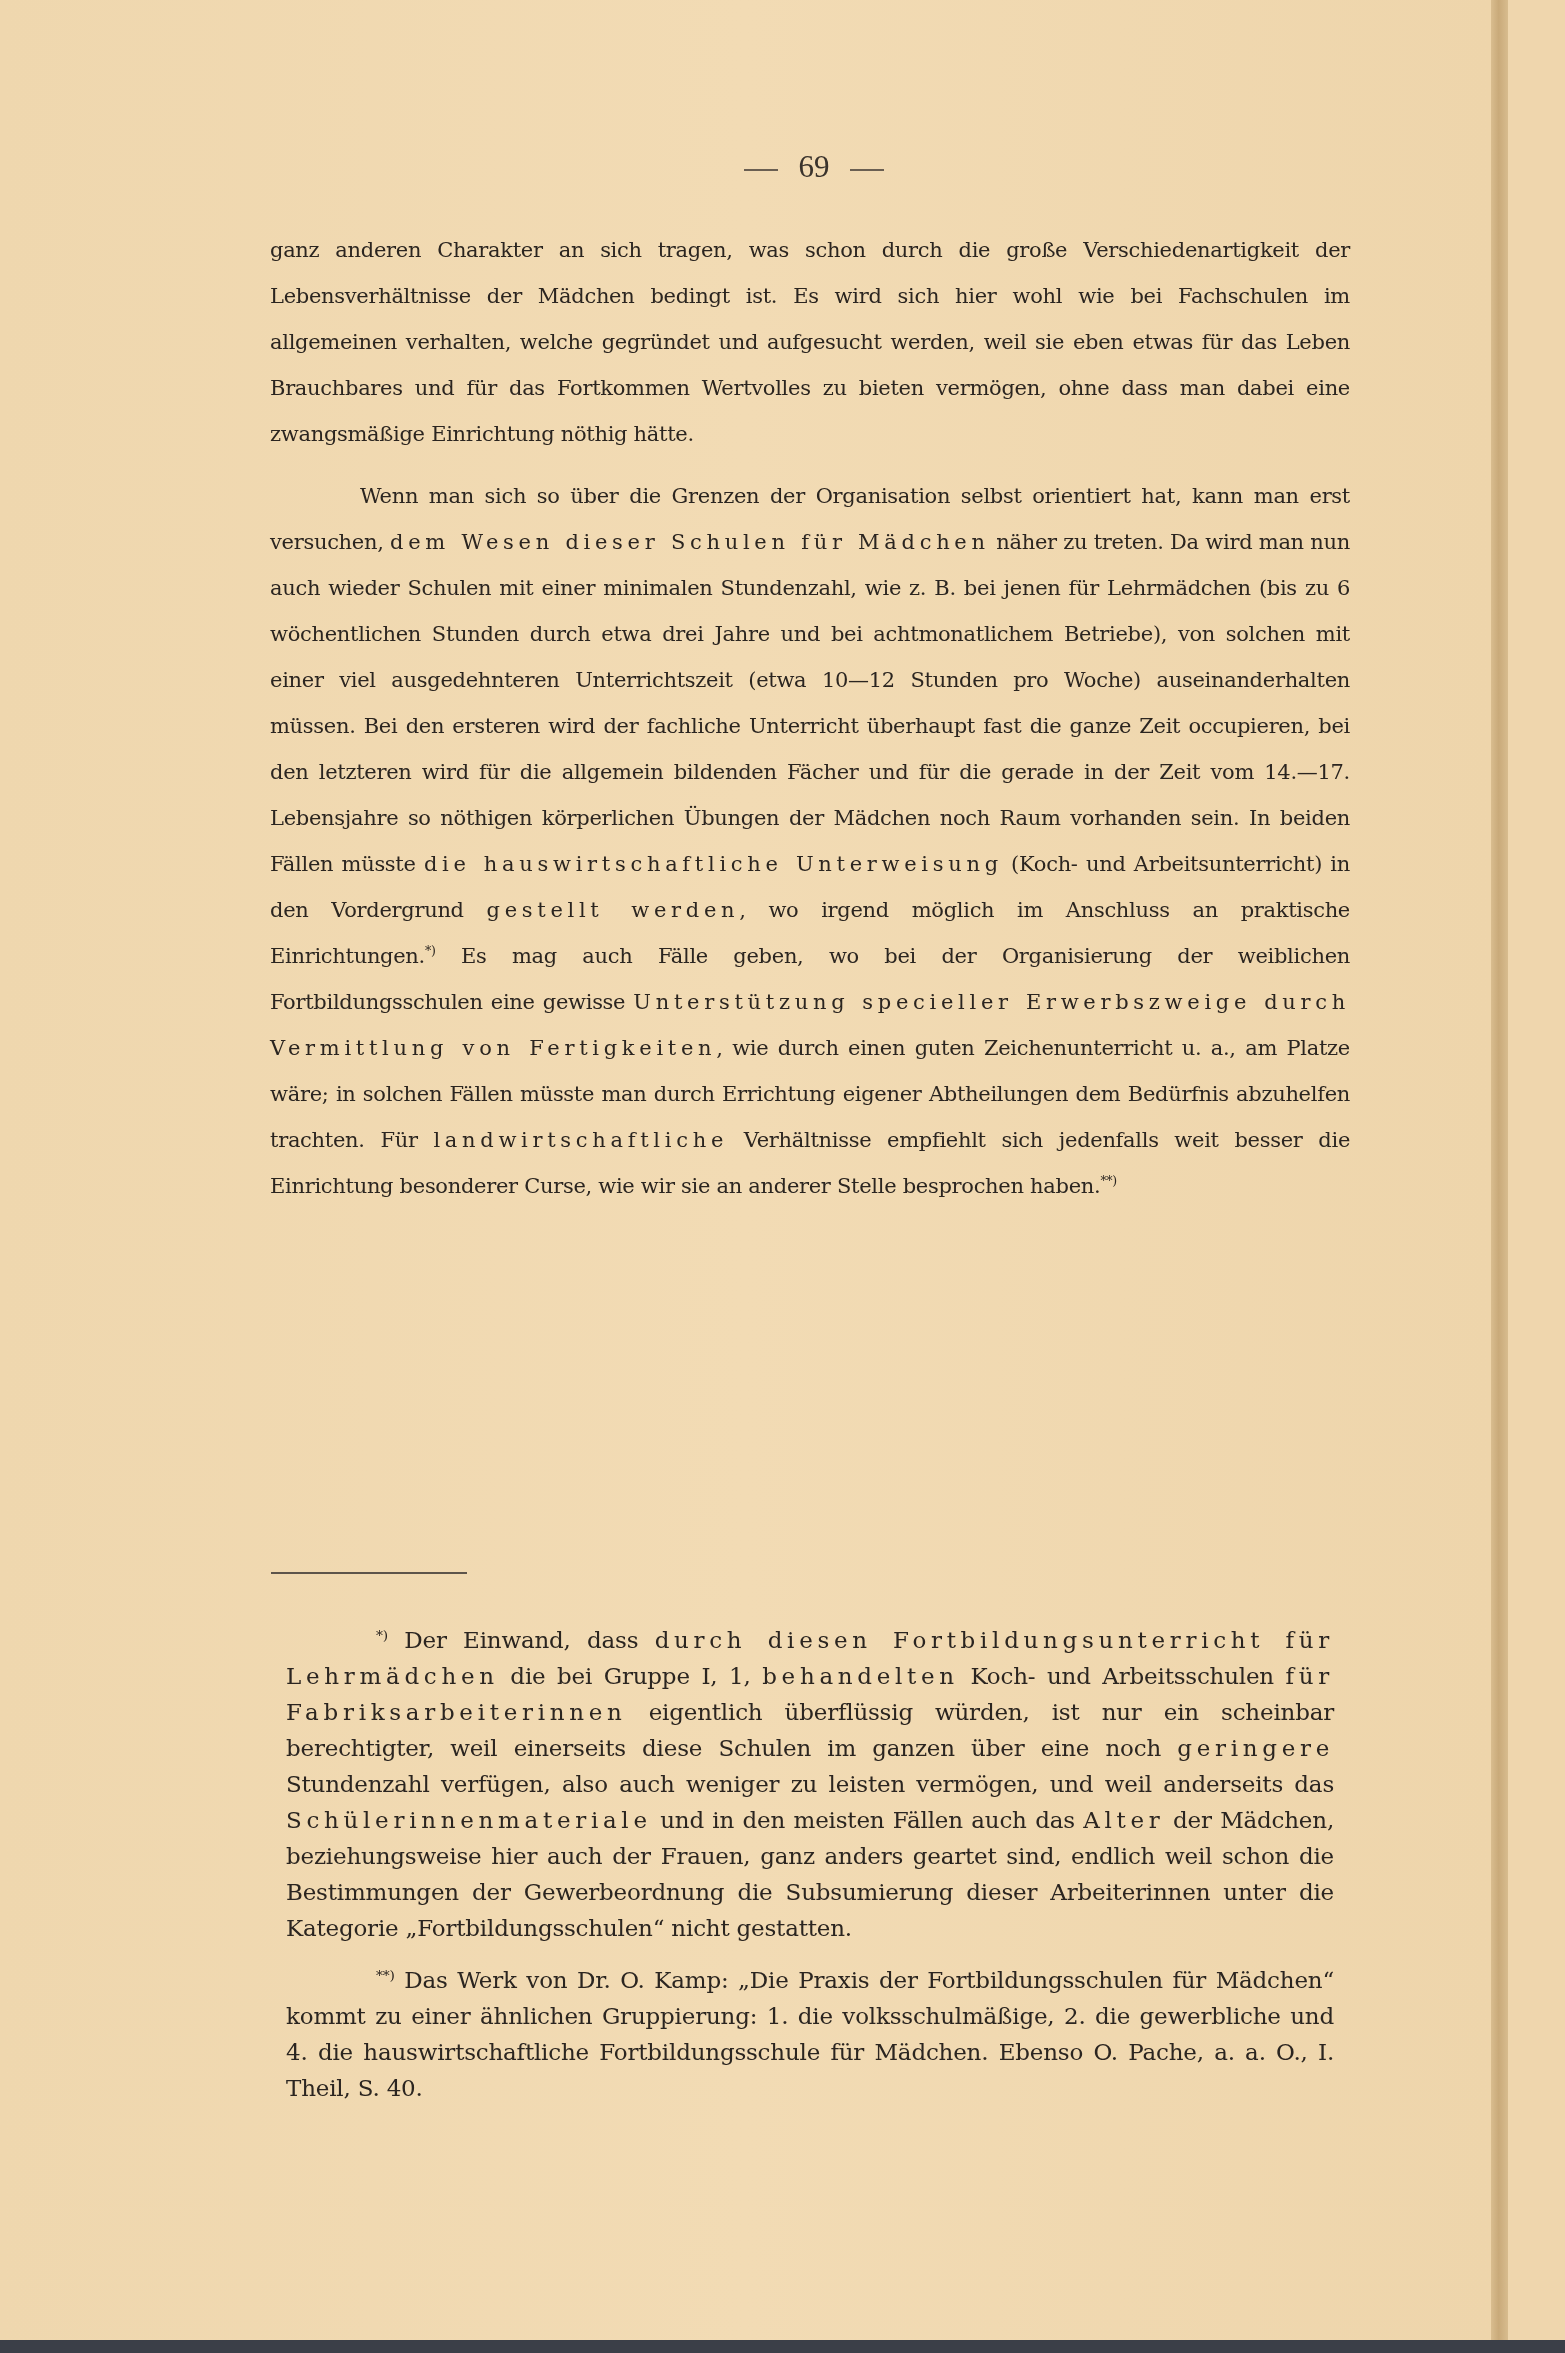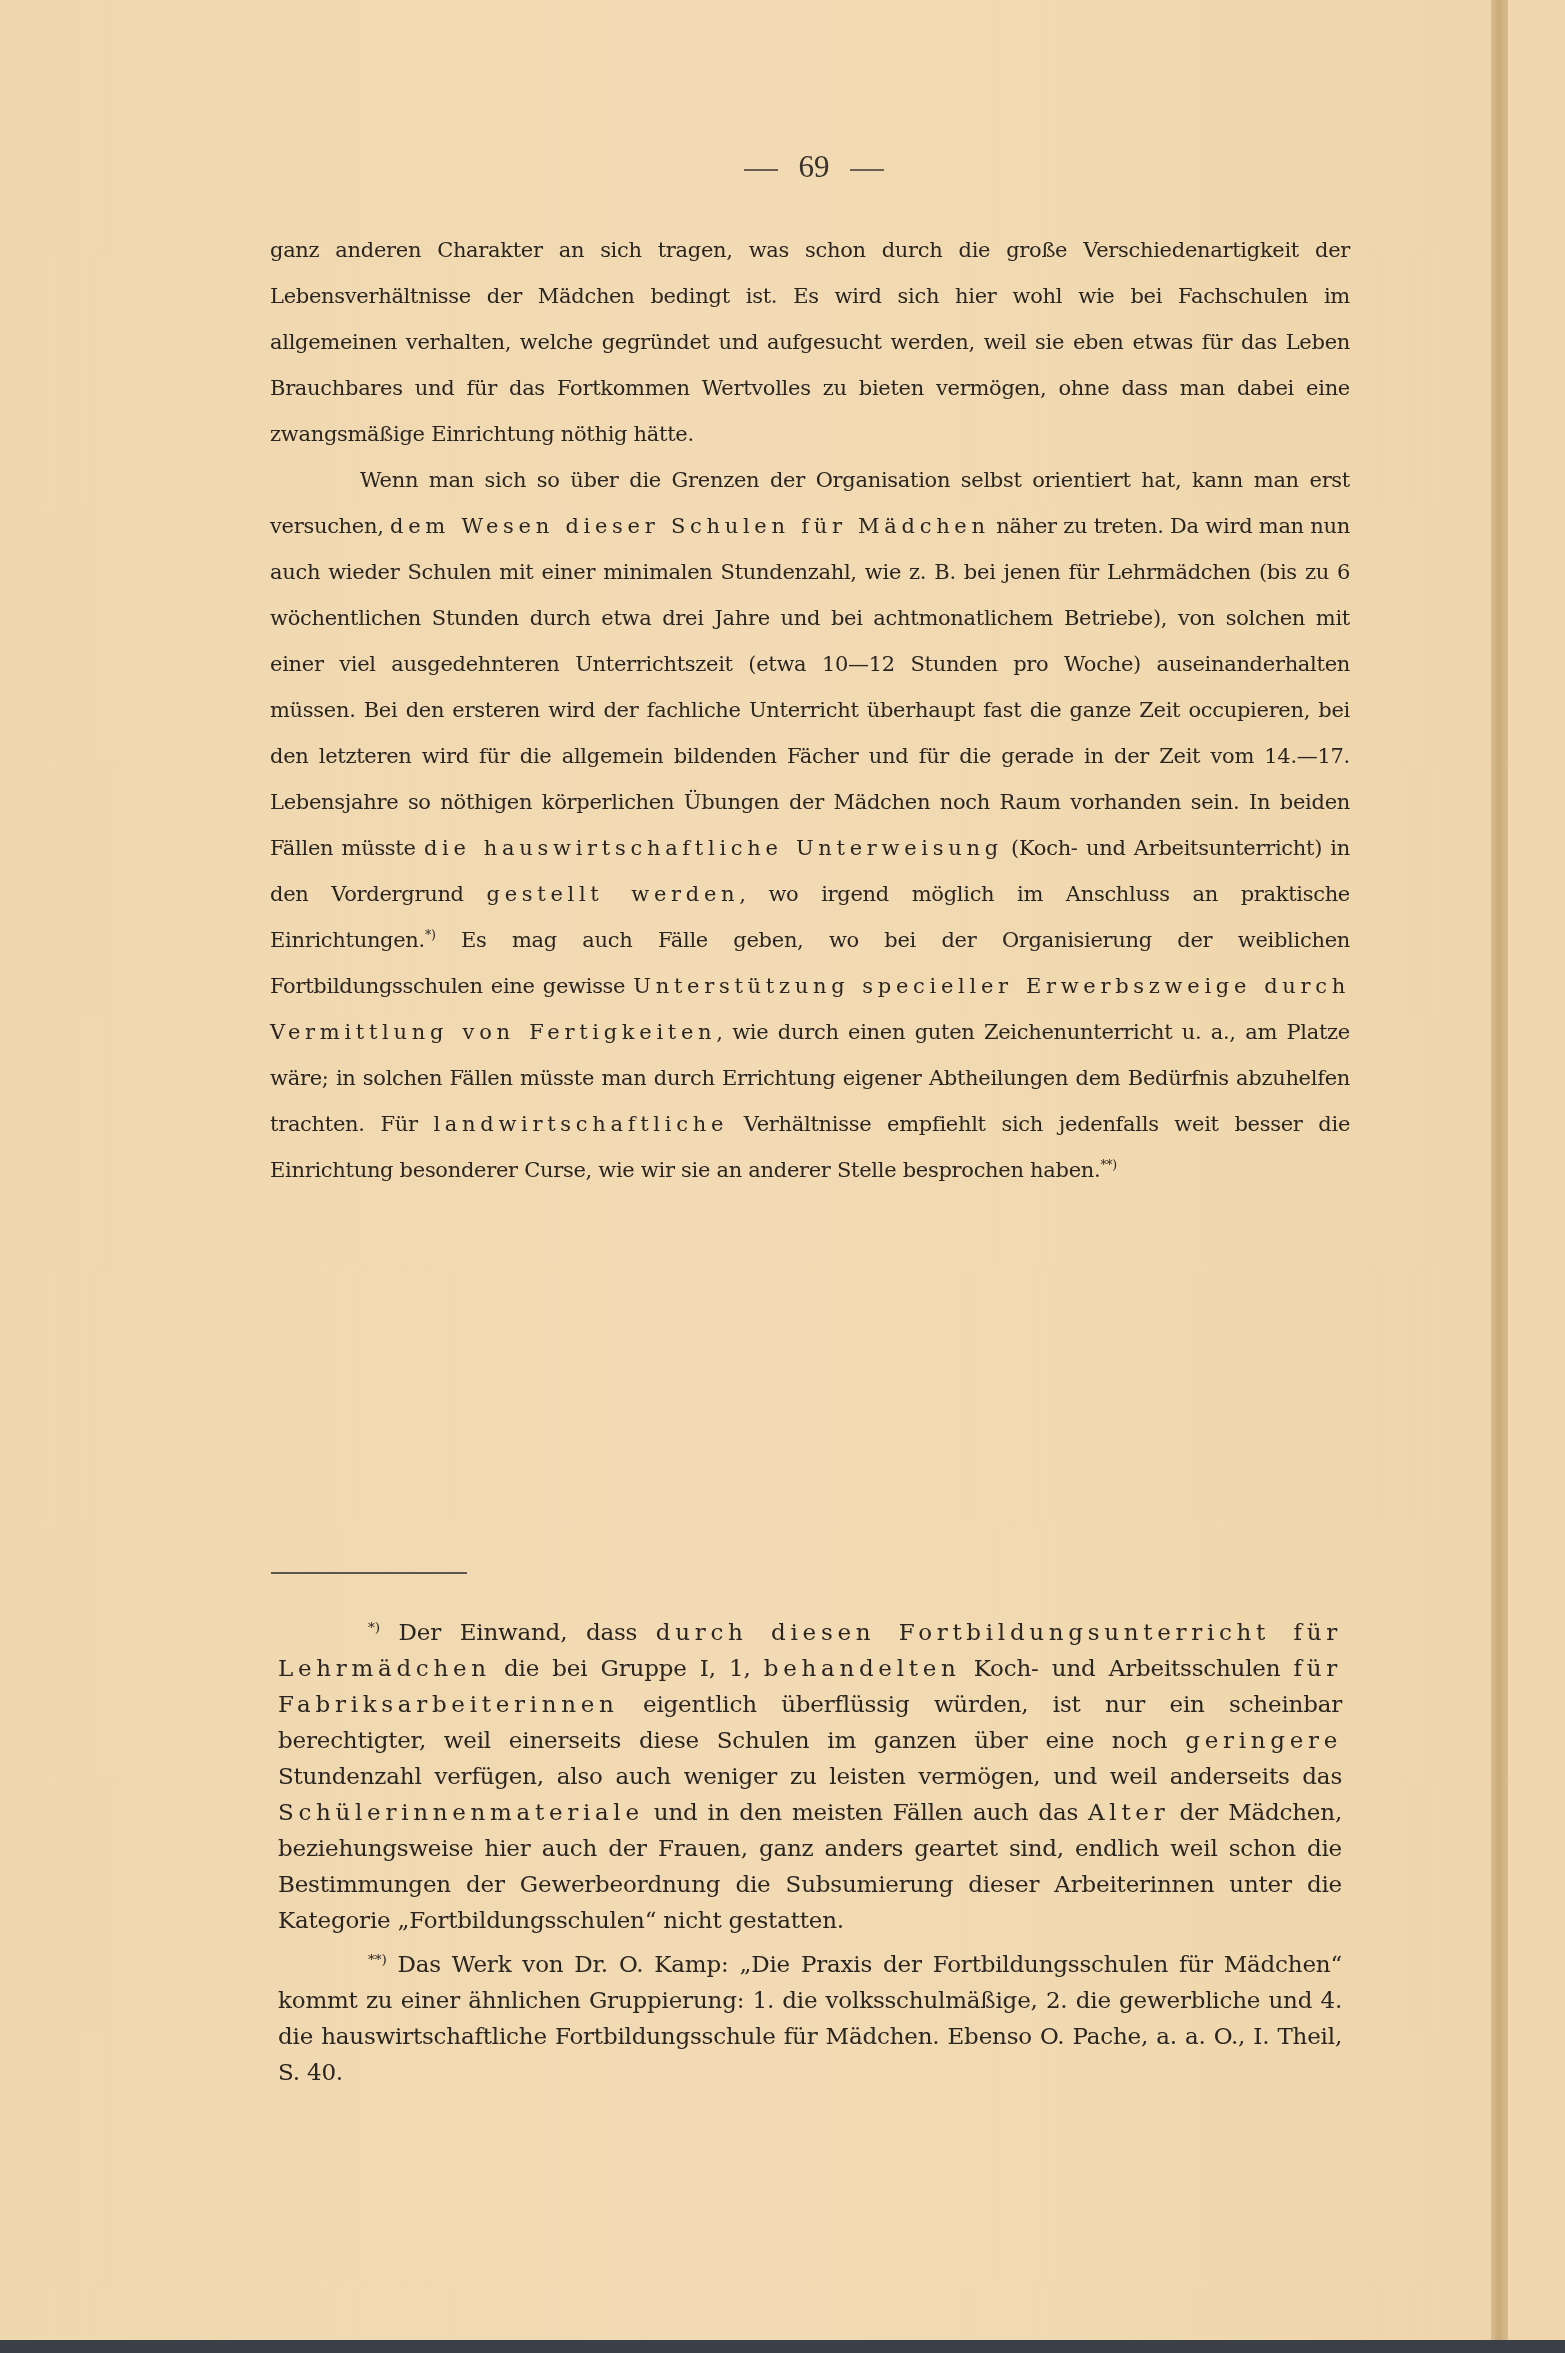--- a/index.html
+++ b/index.html
@@ -69,20 +69,21 @@
     text-align: justify;
     color: #2b2520;
     letter-spacing: -0.3px;
   }
   .body-text p {
     margin: 0;
     text-indent: 0;
   }
   .body-text p.indent {
     text-indent: 90px;
+    margin-top: 16px;
   }
   .spaced {
     letter-spacing: 4.7px;
   }
   .footnote-rule {
     position: absolute;
     left: 271px;
     top: 1572px;
     width: 196px;
     height: 1.6px;
@@ -94,21 +95,21 @@
     top: 1606px;
     width: 1080px;
     font-family: "DejaVu Serif", serif;
     font-size: 23px;
     line-height: 36px;
     text-align: justify;
     color: #2b2520;
     letter-spacing: -0.2px;
   }
   .footnotes p {
-    margin: 8px;
+    margin: 16px;
     text-indent: 90px;
   }
   sup, .mark {
     font-size: 0.6em;
     vertical-align: 0.6em;
     line-height: 0;
   }
 </style>
 </head>
 <body>

